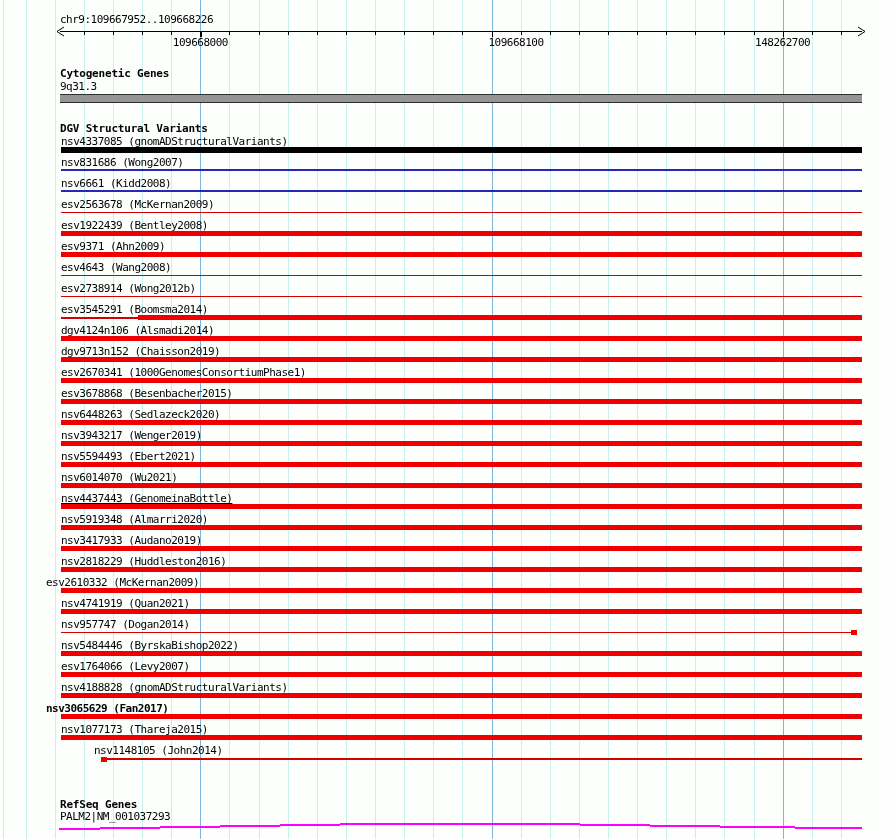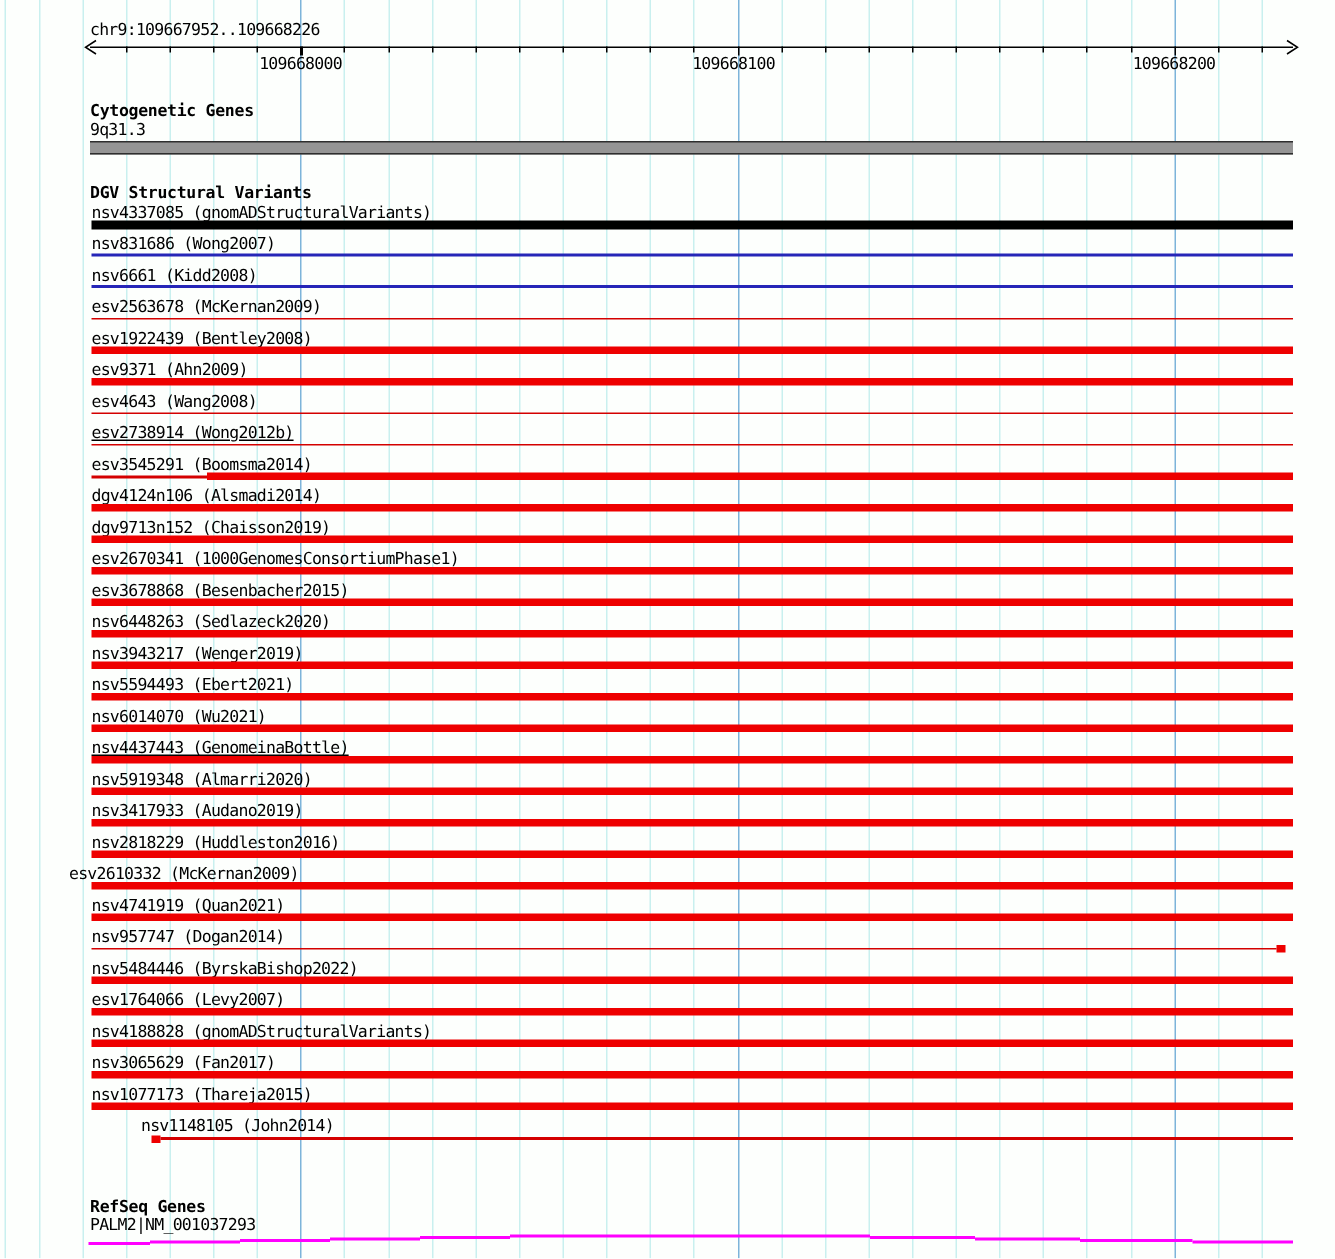--- a/index.html
+++ b/index.html
@@ -88,22 +88,22 @@
         <div class="tick" style="left: 666.192px; top: 31px; height: 4px;"></div>
         <div class="tick" style="left: 695.307px; top: 31px; height: 4px;"></div>
         <div class="tick" style="left: 724.422px; top: 31px; height: 4px;"></div>
         <div class="tick" style="left: 753.537px; top: 31px; height: 4px;"></div>
         <div class="tick" style="left: 782.652px; top: 31px; height: 6px; width: 1.5px;"></div>
         <div class="tick" style="left: 811.767px; top: 31px; height: 4px;"></div>
         <div class="tick" style="left: 840.882px; top: 31px; height: 4px;"></div>
       </div>
     <div id="tick-labels">
         <div class="txt" style="left: 200.352px; top: 37px; transform: translateX(-50%);">109668000</div>
-        <div class="txt" style="left: 489px; top: 37px; transform: translateX(-50%);">109668100</div>
-        <div class="txt" style="left: 782.652px; top: 37px; transform: translateX(-50%);">109668200</div>
+        <div class="txt" style="left: 516px; top: 37px; transform: translateX(-50%);">109668100</div>
+        <div class="txt" style="left: 782.652px; top: 37px; transform: translateX(-50%);">148262700</div>
       </div>
   </div>
 
   <div>
     <div class="txt bold" style="left:60px;top:68px;">Cytogenetic Genes</div>
     <div class="txt" style="left:60px;top:81px;">9q31.3</div>
     <div id="cytoband-bar" style="left: 60px; top: 94px; width: 802px; height: 9px; background: rgb(149, 149, 149); border-top: 1.5px solid rgb(46, 46, 46); border-bottom: 1.5px solid rgb(46, 46, 46);"></div>
   </div>
 
   <div>
@@ -131,21 +131,21 @@
         </div>
         <div>
           <div class="txt" style="left: 61px; top: 241px;">esv9371 (Ahn2009)</div>
           <div class="bar" style="left: 60.6px; top: 252px; width: 801.4px; height: 5px; background: rgb(238, 0, 0);"></div>
         </div>
         <div>
           <div class="txt" style="left: 61px; top: 262px;">esv4643 (Wang2008)</div>
           <div class="bar" style="left: 60.6px; top: 274.5px; width: 801.4px; height: 1.5px; background: rgb(212, 0, 0);"></div>
         </div>
         <div>
-          <div class="txt" style="left: 61px; top: 283px; text-decoration: underline;">esv2738914 (Wong2012b)</div>
+          <div class="txt" style="left: 61px; top: 283px;">esv2738914 (Wong2012b)</div>
           <div class="bar" style="left: 60.6px; top: 295.5px; width: 801.4px; height: 1.5px; background: rgb(212, 0, 0);"></div>
         </div>
         <div>
           <div class="txt" style="left: 61px; top: 304px;">esv3545291 (Boomsma2014)</div>
           <div class="bar" style="left: 60.6px; top: 317px; width: 77.4px; height: 1.5px; background: rgb(212, 0, 0);"></div>
           <div class="bar" style="left: 138px; top: 315px; width: 724px; height: 5px; background: rgb(238, 0, 0);"></div>
         </div>
         <div>
           <div class="txt" style="left: 61px; top: 325px;">dgv4124n106 (Alsmadi2014)</div>
           <div class="bar" style="left: 60.6px; top: 336px; width: 801.4px; height: 5px; background: rgb(238, 0, 0);"></div>
@@ -213,21 +213,21 @@
         </div>
         <div>
           <div class="txt" style="left: 61px; top: 661px;">esv1764066 (Levy2007)</div>
           <div class="bar" style="left: 60.6px; top: 672px; width: 801.4px; height: 5px; background: rgb(238, 0, 0);"></div>
         </div>
         <div>
           <div class="txt" style="left: 61px; top: 682px;">nsv4188828 (gnomADStructuralVariants)</div>
           <div class="bar" style="left: 60.6px; top: 693px; width: 801.4px; height: 5px; background: rgb(238, 0, 0);"></div>
         </div>
         <div>
-          <div class="txt" style="left: 61px; top: 703px;">nsv3065629 (Fan2017)</div>
+          <div class="txt" style="left: 46px; top: 703px; font-weight: bold;">nsv3065629 (Fan2017)</div>
           <div class="bar" style="left: 60.6px; top: 714px; width: 801.4px; height: 5px; background: rgb(238, 0, 0);"></div>
         </div>
         <div>
           <div class="txt" style="left: 61px; top: 724px;">nsv1077173 (Thareja2015)</div>
           <div class="bar" style="left: 60.6px; top: 735px; width: 801.4px; height: 5px; background: rgb(238, 0, 0);"></div>
         </div>
         <div>
           <div class="txt" style="left: 94px; top: 745px;">nsv1148105 (John2014)</div>
           <div class="bar" style="left: 101px; top: 756.5px; width: 6px; height: 5px; background: rgb(238, 0, 0);"></div>
           <div class="bar" style="left: 107px; top: 758px; width: 755px; height: 1.5px; background: rgb(212, 0, 0);"></div>

